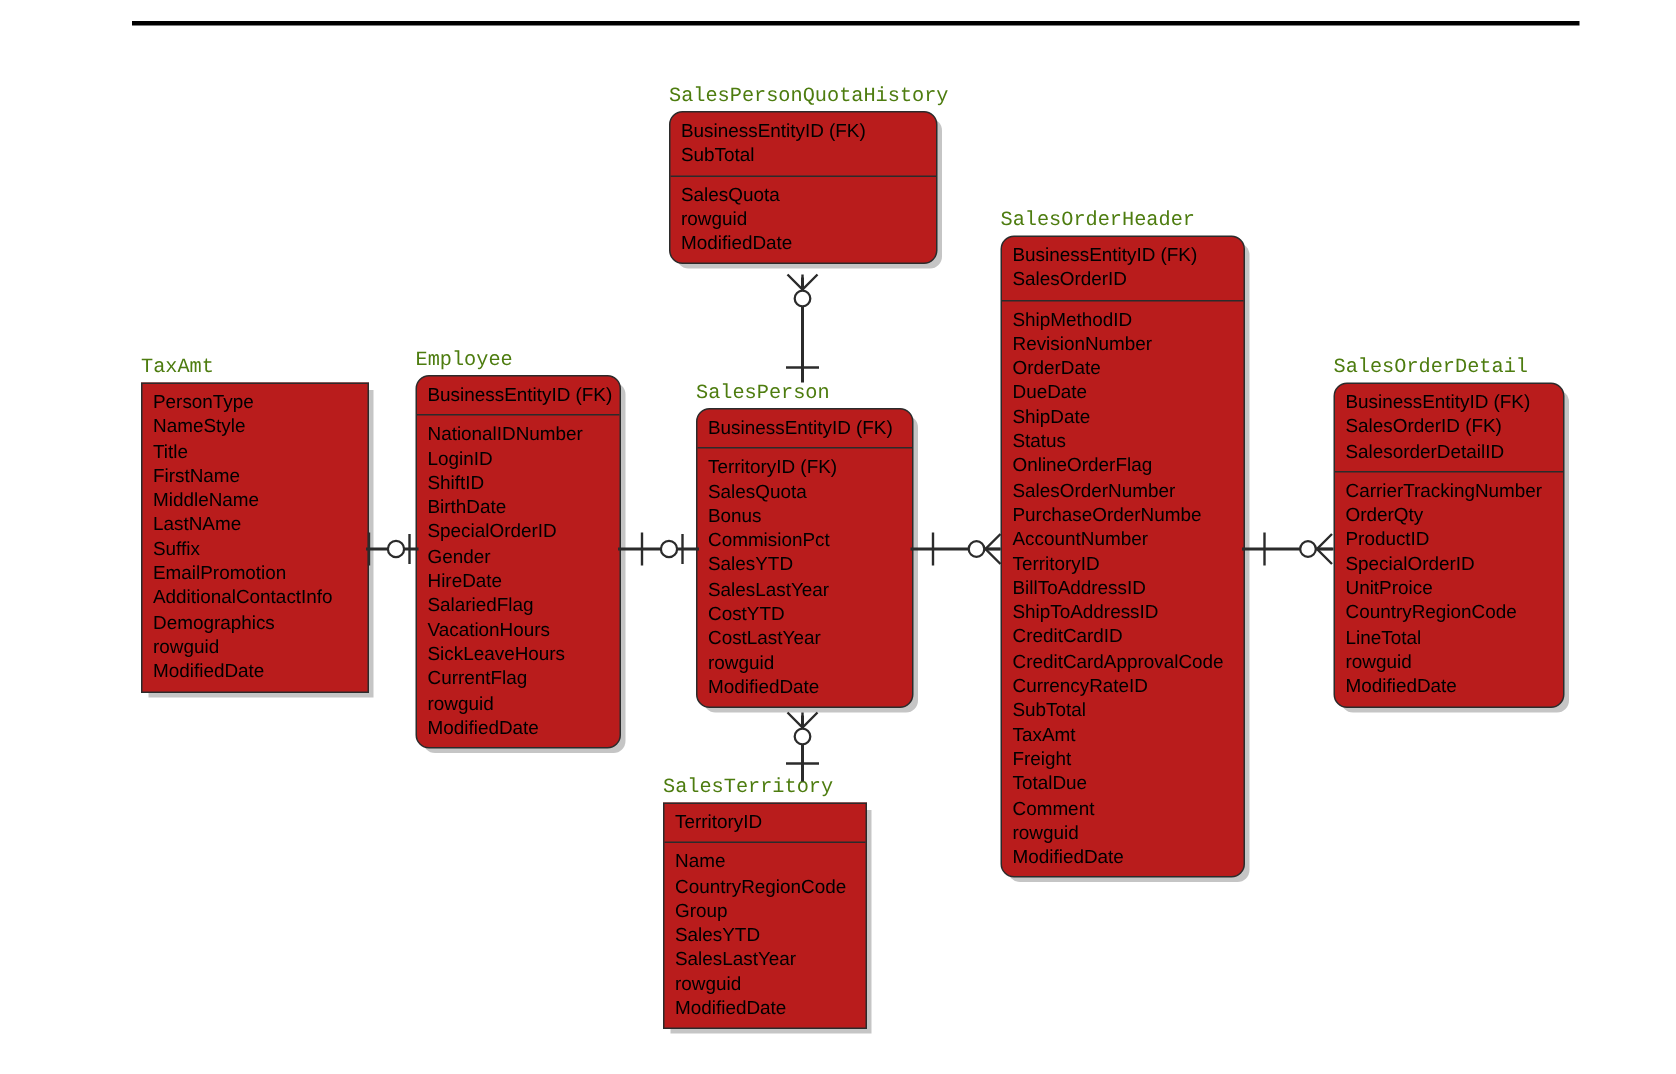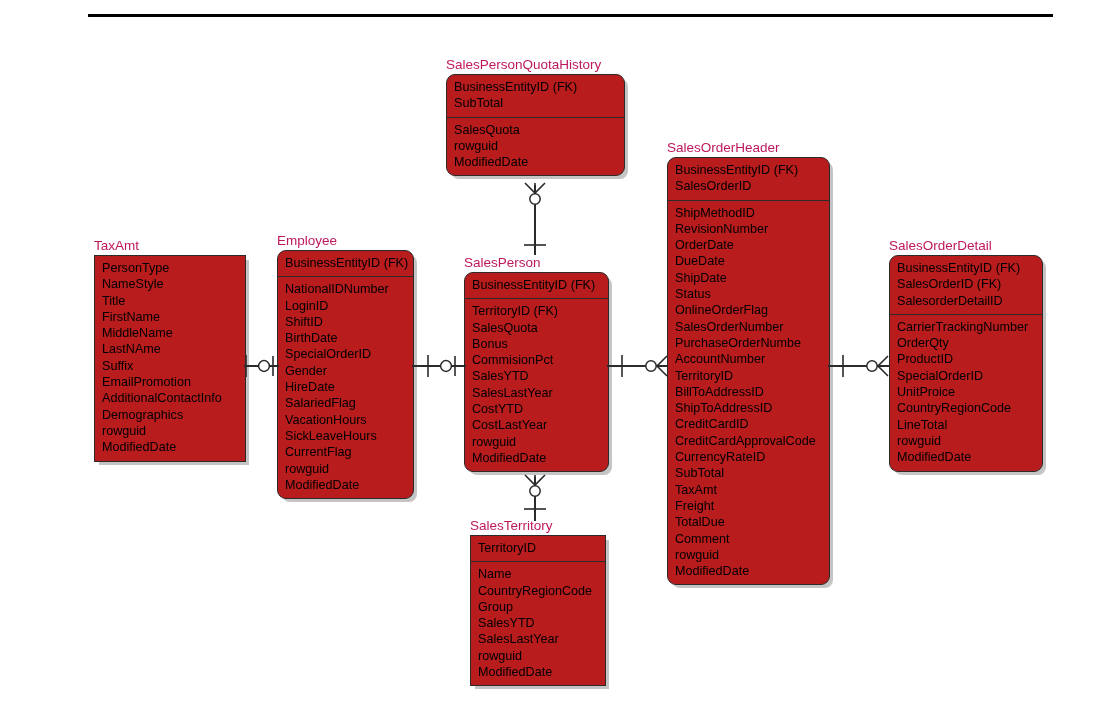--- a/index.html
+++ b/index.html
@@ -16,24 +16,25 @@
     position:absolute;
     left:88px; top:14px;
     width:965px; height:3px;
     background:#000;
   }
 
   
   .entity{position:absolute;}
   .entity .title{
     font-size:13.5px;
-    color:#be185d;
+    color:#4d7c0f;
     line-height:15px;
     margin-bottom:2px;
     white-space:nowrap;
+    font-family:Liberation Mono, monospace;
   }
   .box{
     position:relative;
     border:1.4px solid #2b2b2b;
     background:#b91c1c;
     box-shadow:4px 4px 0 -1px rgba(150,150,150,.55);
   }
   .entity.round .box{border-radius:9px;}
   .keys, .attrs{
     padding:4px 7px 5px 7px;
@@ -133,21 +134,21 @@
         <div class="field">SubTotal</div>
       </div>
       <div class="attrs">
         <div class="field">SalesQuota</div>
         <div class="field">rowguid</div>
         <div class="field">ModifiedDate</div>
       </div>
     </div>
   </div>
 
-  <div class="entity" id="e-salesterritory" style="left:470px;top:518px;">
+  <div class="entity" id="e-salesterritory" style="left:442px;top:518px;">
     <div class="title">SalesTerritory</div>
     <div class="box" style="width:134px;">
       <div class="keys">
         <div class="field">TerritoryID</div>
       </div>
       <div class="attrs">
         <div class="field">Name</div>
         <div class="field">CountryRegionCode</div>
         <div class="field">Group</div>
         <div class="field">SalesYTD</div>

